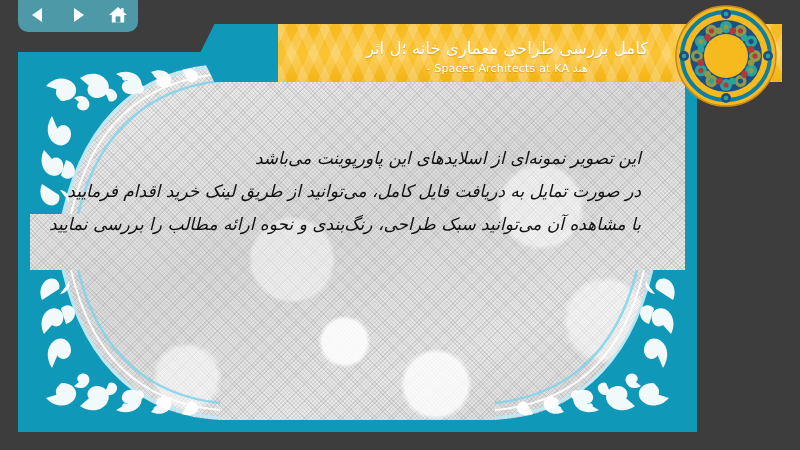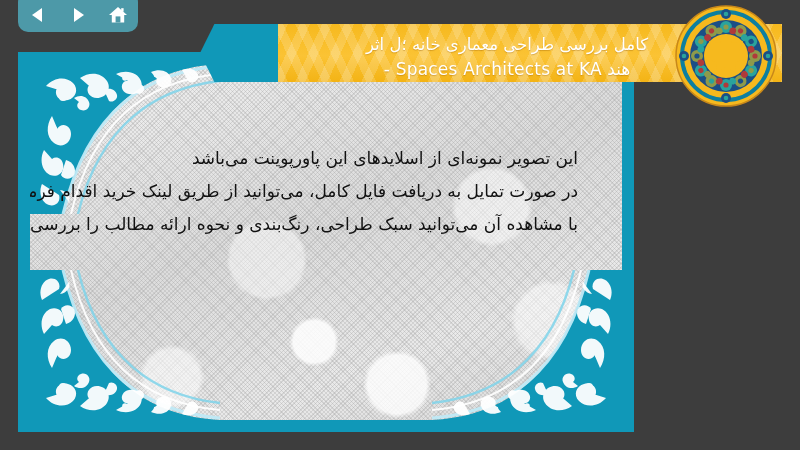--- a/index.html
+++ b/index.html
@@ -16,22 +16,22 @@
     position:absolute;left:18px;top:-8px;width:120px;height:40px;
     background:#4d99a8;border-radius:10px;
     display:flex;align-items:flex-end;justify-content:space-around;
     padding-bottom:4px;box-sizing:border-box;z-index:40;
   }
   .navbtn{width:26px;height:26px;display:flex;align-items:center;justify-content:center;cursor:pointer;}
   .navbtn svg{display:block;}
 
   
   .slide{
-    position:absolute;left:18px;top:52px;width:616px;height:380px;
-    background:#1098b8;overflow:hidden;
+    position:absolute;left:18px;top:52px;width:679px;height:380px;
+    background:#1098b8;overflow:hidden;font-style:italic;
   }
 
   
   .panel{
     position:absolute;left:12px;top:12px;right:12px;bottom:12px;
     background:
       radial-gradient(circle at 48% 78%, rgba(255,255,255,.85) 0 5%, rgba(255,255,255,0) 6%),
       radial-gradient(circle at 62% 90%, rgba(255,255,255,.8) 0 6%, rgba(255,255,255,0) 7%),
       radial-gradient(circle at 24% 88%, rgba(255,255,255,.55) 0 5%, rgba(255,255,255,0) 6%),
       radial-gradient(circle at 78% 40%, rgba(255,255,255,.5) 0 7%, rgba(255,255,255,0) 8%),
@@ -62,21 +62,21 @@
       repeating-linear-gradient(65deg, rgba(255,255,255,.16) 0 9px, rgba(255,255,255,0) 9px 20px),
       linear-gradient(180deg,#f6b91e 0%,#fbc334 55%,#f3b315 100%);
     display:flex;flex-direction:column;align-items:center;justify-content:center;
     box-sizing:border-box;padding:8px 56px 0 10px;
   }
   .banner-line{
     color:#ffffff;direction:rtl;white-space:nowrap;
     font-size:16.5px;line-height:1.45;letter-spacing:.2px;
     text-shadow:0 1px 1px rgba(150,90,0,.35);
   }
-  .banner-line.l2{font-size:17px;}
+  .banner-line.l2{font-size:11px;}
 
   
   .mandala{position:absolute;right:22px;top:4px;width:104px;height:104px;z-index:35;}
 
   
   .body-text{
     position:absolute;left:40px;right:44px;top:78px;
     direction:rtl;text-align:right;z-index:20;
   }
   .body-line{

